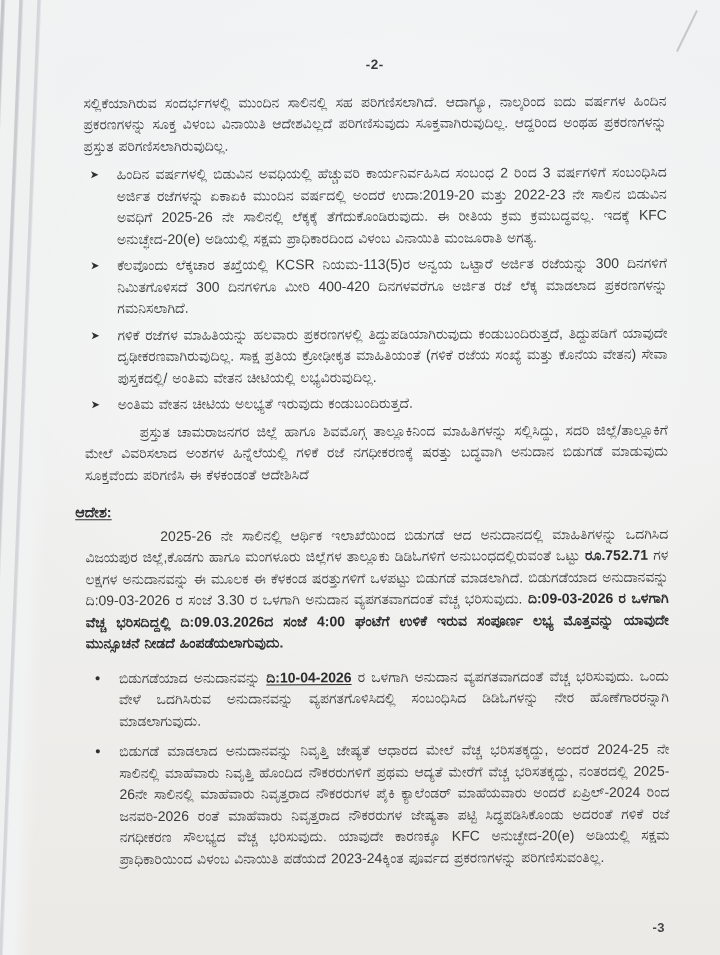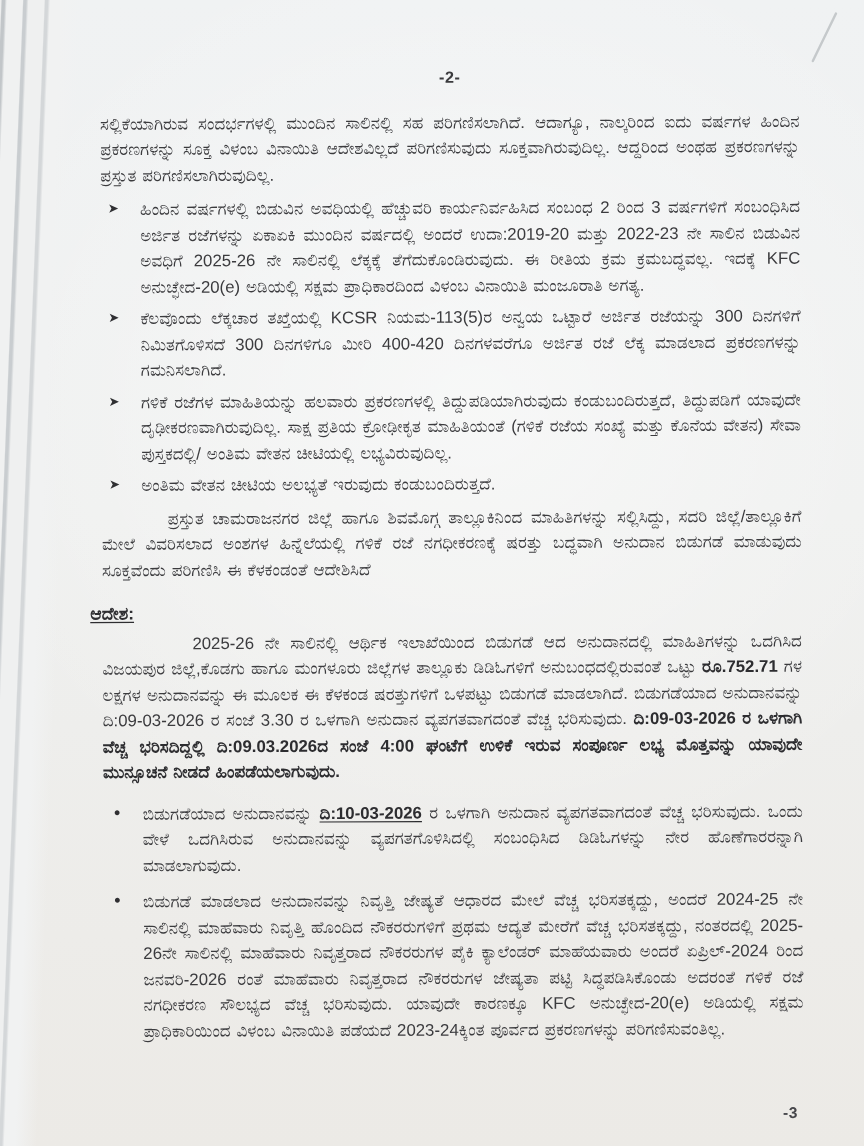--- a/index.html
+++ b/index.html
@@ -149,21 +149,21 @@
 
     <div class="order-heading">ಆದೇಶ:</div>
 
     <p class="para indent-lg order-para"><span>2025-26 ನೇ ಸಾಲಿನಲ್ಲಿ ಆರ್ಥಿಕ ಇಲಾಖೆಯಿಂದ ಬಿಡುಗಡೆ ಆದ ಅನುದಾನದಲ್ಲಿ ಮಾಹಿತಿಗಳನ್ನು ಒದಗಿಸಿದ ವಿಜಯಪುರ ಜಿಲ್ಲೆ,ಕೊಡಗು ಹಾಗೂ ಮಂಗಳೂರು ಜಿಲ್ಲೆಗಳ ತಾಲ್ಲೂಕು ಡಿಡಿಓಗಳಿಗೆ ಅನುಬಂಧದಲ್ಲಿರುವಂತೆ ಒಟ್ಟು </span><span class="b">ರೂ.752.71</span><span> ಗಳ ಲಕ್ಷಗಳ ಅನುದಾನವನ್ನು ಈ ಮೂಲಕ ಈ ಕೆಳಕಂಡ ಷರತ್ತುಗಳಿಗೆ ಒಳಪಟ್ಟು ಬಿಡುಗಡೆ ಮಾಡಲಾಗಿದೆ. ಬಿಡುಗಡೆಯಾದ ಅನುದಾನವನ್ನು ದಿ:09-03-2026 ರ ಸಂಜೆ 3.30 ರ ಒಳಗಾಗಿ ಅನುದಾನ ವ್ಯಪಗತವಾಗದಂತೆ ವೆಚ್ಚ ಭರಿಸುವುದು. </span><span class="b">ದಿ:09-03-2026 ರ ಒಳಗಾಗಿ ವೆಚ್ಚ ಭರಿಸದಿದ್ದಲ್ಲಿ ದಿ:09.03.2026ದ ಸಂಜೆ 4:00 ಘಂಟೆಗೆ ಉಳಿಕೆ ಇರುವ ಸಂಪೂರ್ಣ ಲಭ್ಯ ಮೊತ್ತವನ್ನು ಯಾವುದೇ ಮುನ್ಸೂಚನೆ ನೀಡದೆ ಹಿಂಪಡೆಯಲಾಗುವುದು.</span></p>
 
     <div class="spacer-sm"></div>
 
     <ul class="blist dotlist">
       <li>
         <span class="marker">•</span>
-        <span><span>ಬಿಡುಗಡೆಯಾದ ಅನುದಾನವನ್ನು </span><span class="b u">ದಿ:10-03-2026</span><span> ರ ಒಳಗಾಗಿ ಅನುದಾನ ವ್ಯಪಗತವಾಗದಂತೆ ವೆಚ್ಚ ಭರಿಸುವುದು. ಒಂದು ವೇಳೆ ಒದಗಿಸಿರುವ ಅನುದಾನವನ್ನು ವ್ಯಪಗತಗೊಳಿಸಿದಲ್ಲಿ ಸಂಬಂಧಿಸಿದ ಡಿಡಿಓಗಳನ್ನು ನೇರ ಹೊಣೆಗಾರರನ್ನಾಗಿ ಮಾಡಲಾಗುವುದು.</span></span>
+        <span><span>ಬಿಡುಗಡೆಯಾದ ಅನುದಾನವನ್ನು </span><span class="b u">ದಿ:10-04-2026</span><span> ರ ಒಳಗಾಗಿ ಅನುದಾನ ವ್ಯಪಗತವಾಗದಂತೆ ವೆಚ್ಚ ಭರಿಸುವುದು. ಒಂದು ವೇಳೆ ಒದಗಿಸಿರುವ ಅನುದಾನವನ್ನು ವ್ಯಪಗತಗೊಳಿಸಿದಲ್ಲಿ ಸಂಬಂಧಿಸಿದ ಡಿಡಿಓಗಳನ್ನು ನೇರ ಹೊಣೆಗಾರರನ್ನಾಗಿ ಮಾಡಲಾಗುವುದು.</span></span>
       </li>
       <li>
         <span class="marker">•</span>
         <span>ಬಿಡುಗಡೆ ಮಾಡಲಾದ ಅನುದಾನವನ್ನು ನಿವೃತ್ತಿ ಜೇಷ್ಯತೆ ಆಧಾರದ ಮೇಲೆ ವೆಚ್ಚ ಭರಿಸತಕ್ಕದ್ದು, ಅಂದರೆ 2024-25 ನೇ ಸಾಲಿನಲ್ಲಿ ಮಾಹೆವಾರು ನಿವೃತ್ತಿ ಹೊಂದಿದ ನೌಕರರುಗಳಿಗೆ ಪ್ರಥಮ ಆದ್ಯತೆ ಮೇರೆಗೆ ವೆಚ್ಚ ಭರಿಸತಕ್ಕದ್ದು, ನಂತರದಲ್ಲಿ 2025-26ನೇ ಸಾಲಿನಲ್ಲಿ ಮಾಹೆವಾರು ನಿವೃತ್ತರಾದ ನೌಕರರುಗಳ ಪೈಕಿ ಕ್ಯಾಲೆಂಡರ್ ಮಾಹೆಯವಾರು ಅಂದರೆ ಏಪ್ರಿಲ್-2024 ರಿಂದ ಜನವರಿ-2026 ರಂತೆ ಮಾಹೆವಾರು ನಿವೃತ್ತರಾದ ನೌಕರರುಗಳ ಜೇಷ್ಯತಾ ಪಟ್ಟಿ ಸಿದ್ಧಪಡಿಸಿಕೊಂಡು ಅದರಂತೆ ಗಳಿಕೆ ರಜೆ ನಗಧೀಕರಣ ಸೌಲಭ್ಯದ ವೆಚ್ಚ ಭರಿಸುವುದು. ಯಾವುದೇ ಕಾರಣಕ್ಕೂ KFC ಅನುಚ್ಛೇದ-20(e) ಅಡಿಯಲ್ಲಿ ಸಕ್ಷಮ ಪ್ರಾಧಿಕಾರಿಯಿಂದ ವಿಳಂಬ ವಿನಾಯಿತಿ ಪಡೆಯದೆ 2023-24ಕ್ಕಿಂತ ಪೂರ್ವದ ಪ್ರಕರಣಗಳನ್ನು ಪರಿಗಣಿಸುವಂತಿಲ್ಲ.</span>
       </li>
     </ul>
 
   </div>
 
   <div class="pgnum-bottom">-3</div>

